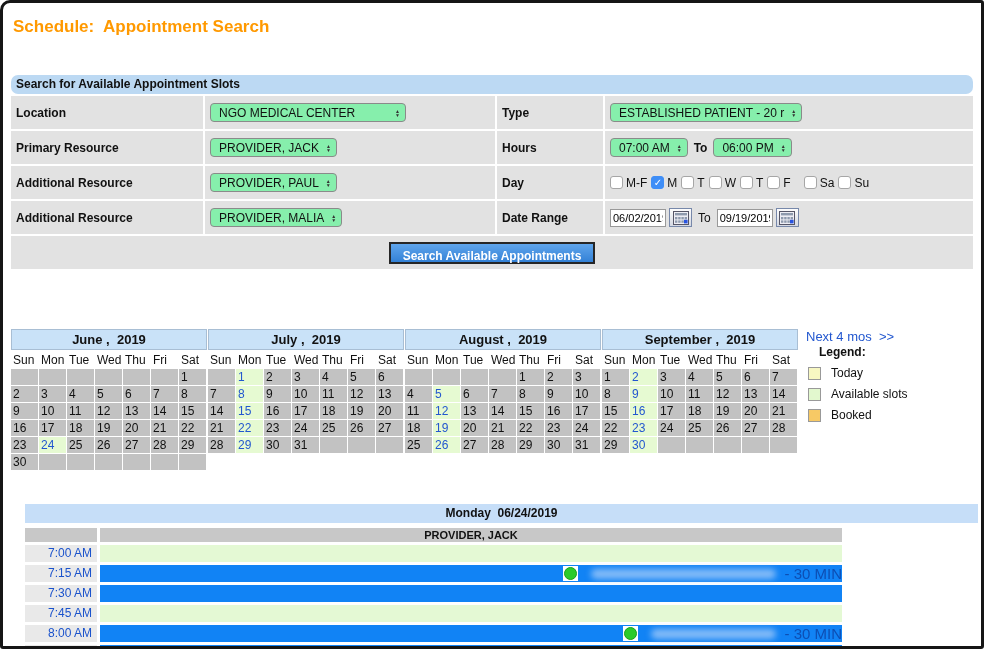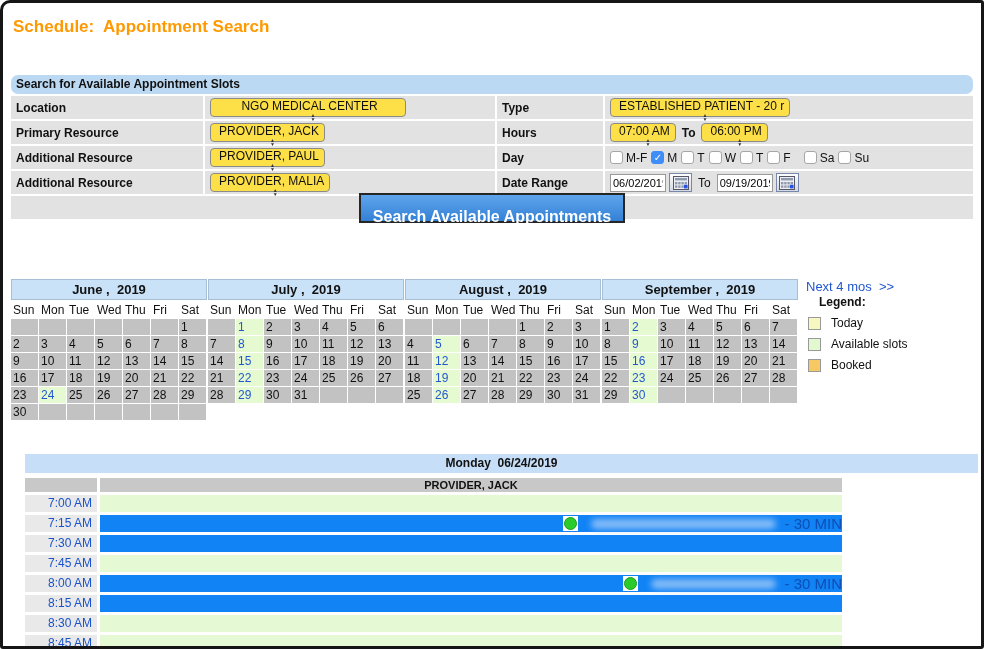--- a/index.html
+++ b/index.html
@@ -9,26 +9,26 @@
     border: 3px solid #151515; border-radius: 10px 3px 3px 3px;
     overflow: hidden; background: #fff;
     font-family: "Liberation Sans", sans-serif; color: #111;
   }
   .page-title { margin: 14px 0 0 10px; font-size: 17px; font-weight: bold; color: #FF9900; white-space: pre; }
 
   
   .panel { margin: 38px 8px 0 8px; }
   .panel-header { background: #BCD9F3; font-weight: bold; font-size: 12px; height: 19px; line-height: 19px; padding: 0 5px; border-radius: 7px; }
   .form-grid { display: grid; grid-template-columns: 192px 290px 106px 1fr; gap: 2px; margin-top: 2px; }
-  .cell { background: #E2E2E2; height: 23px; display: flex; align-items: center; padding: 0 5px; font-size: 12px; }
+  .cell { background: #E2E2E2; height: 33px; display: flex; align-items: center; padding: 0 5px; font-size: 12px; }
   .cell.label { font-weight: bold; }
   .btn-row { grid-column: 1 / -1; justify-content: center; }
-  .search-btn { background: linear-gradient(#5FA5EC, #3381D6); border: 2px solid #262626; color: #fff; font-weight: bold; font-size: 16px; padding: 13px 12px; height: 22px; font-family: inherit; cursor: pointer; }
-
-  .select { display: inline-flex; align-items: center; background: #fde047; border: 1px solid #8A8A8A; border-radius: 4px; height: 19px; padding: 0 5px 0 8px; font-size: 12px; white-space: pre; cursor: default; flex-direction: column; }
+  .search-btn { background: linear-gradient(#5FA5EC, #3381D6); border: 2px solid #262626; color: #fff; font-weight: bold; font-size: 12px; padding: 5px 12px; height: 22px; font-family: inherit; cursor: pointer; }
+
+  .select { display: inline-flex; align-items: center; background: #86efac; border: 1px solid #8A8A8A; border-radius: 4px; height: 19px; padding: 0 5px 0 8px; font-size: 12px; white-space: pre; cursor: default; }
   .select.wide { width: 196px; justify-content: space-between; }
   .arrows { display: inline-flex; flex-direction: column; margin-left: 7px; font-size: 5px; line-height: 4px; color: #333; }
 
   .checkbox { width: 13px; height: 13px; border: 1px solid #A6A6A6; border-radius: 3px; background: #fff; display: inline-flex; align-items: center; justify-content: center; font-size: 10px; color: #fff; flex: none; }
   .checkbox.checked { background: #3F8EF7; border-color: #3F8EF7; }
   .day-opt { display: inline-flex; align-items: center; margin-right: 4px; }
   .day-opt.day-gap { margin-left: 9px; }
   .day-label { margin-left: 3px; }
 
   .date-input { width: 56px; height: 18px; border: 1px solid #999; font-size: 11px; padding: 0 2px; font-family: inherit; }

